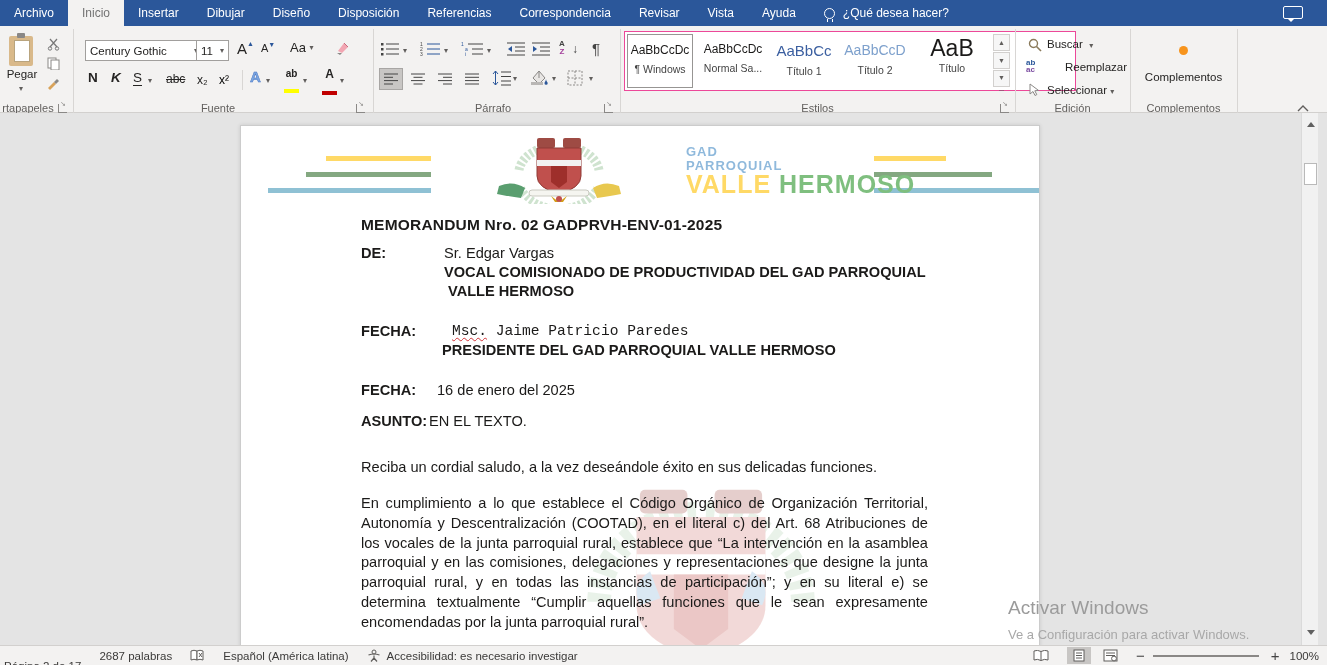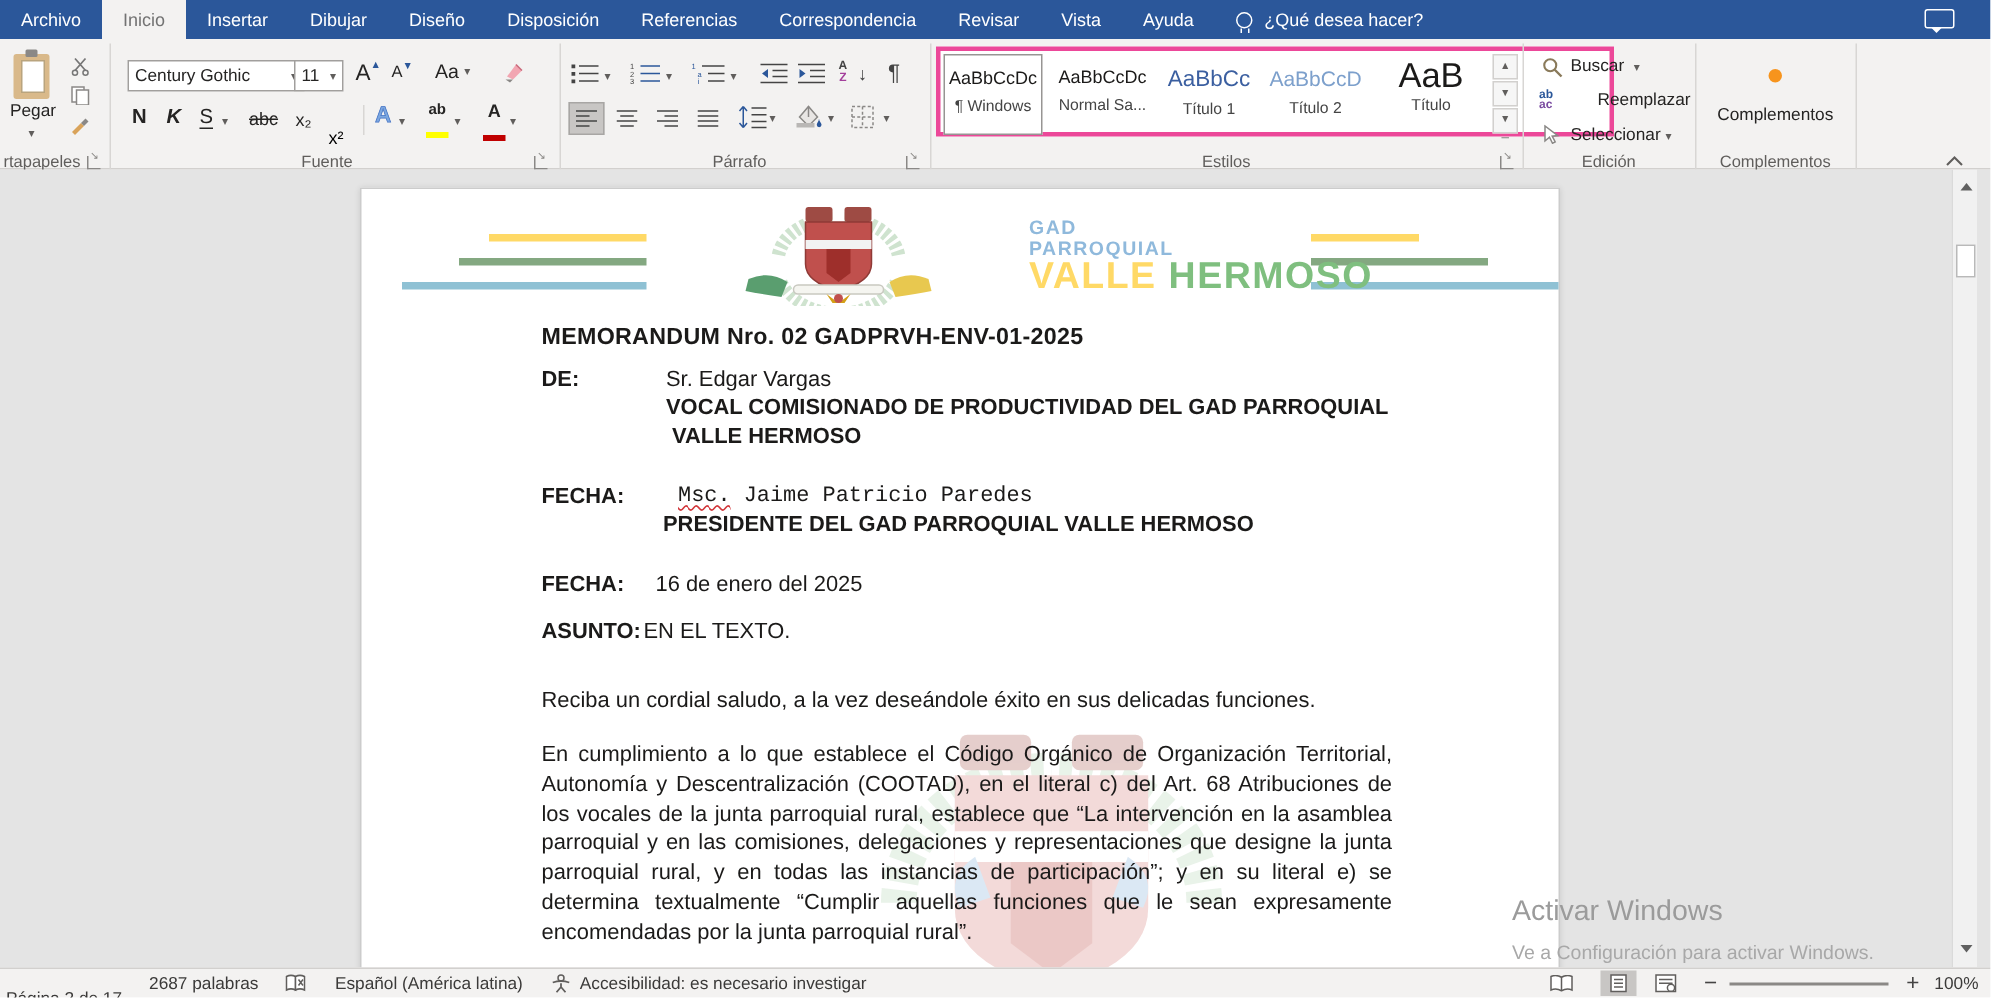--- a/index.html
+++ b/index.html
@@ -26,21 +26,21 @@
   .dd { font-size:8px; color:#605e5c; }
   .rbtn { display:flex; align-items:center; justify-content:center; color:#252423; }
   .selectbox { background:#fff; border:1px solid #a19f9d; font-size:11.5px; color:#252423; display:flex; align-items:center; padding:0 4px; justify-content:space-between; }
   .selected-btn { background:#c8c6c4; border:1px solid #a8a6a4; }
   .ico svg { display:block; }
   .bigA { font-size:15px; } .smallA { font-size:11px; }
   .fmt { font-size:13.5px; color:#252423; }
   .ustrip { display:inline-block; width:15px; height:4px; margin-top:-1px; }
 
   
-  #stylegal { left:624px; top:5px; width:452px; height:60px; background:#fff; border:3px solid #ec4899; }
+  #stylegal { left:624px; top:5px; width:452px; height:60px; background:#fff; border:1px solid #ec4899; }
   .stylecard { position:absolute; top:2px; height:54px; width:66px; overflow:hidden; text-align:center; white-space:nowrap; }
   .stylecard.sel { border:1.5px solid #979593; background:#fff; }
   .stylecard .sample { margin-top:8px; font-size:12px; color:#1b1a19; }
   .stylecard .slabel { font-size:10.5px; color:#444; margin-top:6px; }
   .galscroll { position:absolute; left:368px; top:2px; width:17px; }
   .galscroll div { height:17px; border:1px solid #d2d0ce; background:#f6f6f6; font-size:7px; color:#605e5c; text-align:center; line-height:16px; margin-bottom:1px; }
 
   
   #docarea { left:0; top:113px; width:1327px; height:532px; background:#e4e4e4; overflow:hidden; }
   #page { left:240px; top:12px; width:800px; height:620px; background:#fff; border:1px solid #cccccc; box-shadow:0 0 4px rgba(0,0,0,.12); overflow:hidden; }
@@ -145,21 +145,21 @@
           <path d="M10 4 L14 8" stroke="#c96a7c"></path>
         </svg>
     </div>
 
     <div class="abs fmt b" style="left:88px;top:44px;">N</div>
     <div class="abs fmt" style="left:111px;top:44px;font-style:italic;font-weight:bold;">K</div>
     <div class="abs fmt" style="left:133px;top:44px;border-bottom:1.5px solid #252423;">S</div>
     <div class="abs dd" style="left:148px;top:50px;">▾</div>
     <div class="abs" style="left:166px;top:46px;font-size:12px;text-decoration:line-through;color:#252423;">abc</div>
     <div class="abs" style="left:197px;top:47px;font-size:12px;color:#252423;">x₂</div>
-    <div class="abs" style="left:219px;top:59px;font-size:12px;color:#000000;">x²</div>
+    <div class="abs" style="left:219px;top:47px;font-size:12px;color:#000000;">x²</div>
     <div class="abs sep" style="left:242px;top:44px;height:20px;"></div>
     <div class="abs" style="left:250px;top:42px;font-size:15px;font-weight:bold;color:#7ba7e0;-webkit-text-stroke:.5px #4472c4;">A</div>
     <div class="abs dd" style="left:266px;top:50px;">▾</div>
     <div class="abs" style="left:284px;top:42px;text-align:center;">
       <div style="font-size:10px;font-weight:bold;color:#252423;">ab</div>
       <div class="ustrip" style="background:#ffff00;"></div>
     </div>
     <div class="abs dd" style="left:303px;top:50px;">▾</div>
     <div class="abs" style="left:322px;top:41px;text-align:center;">
       <div style="font-size:12px;font-weight:bold;color:#252423;">A</div>

